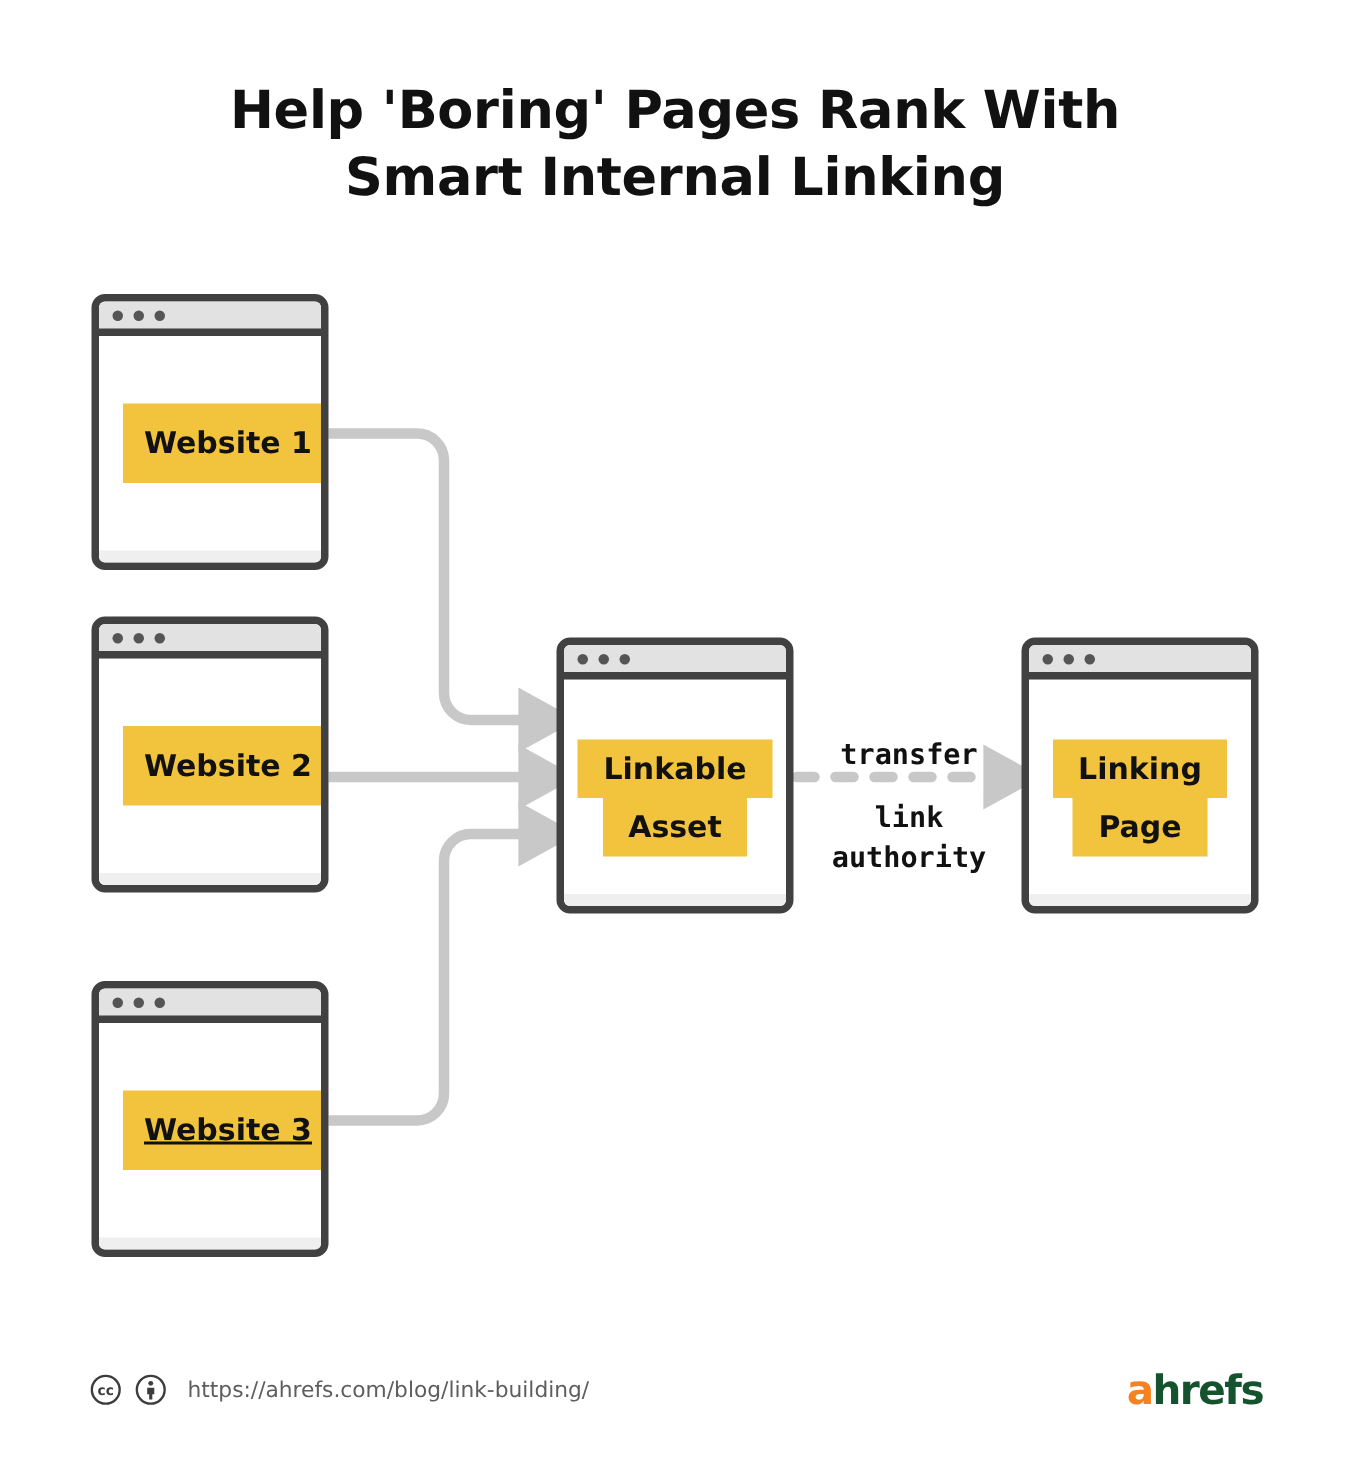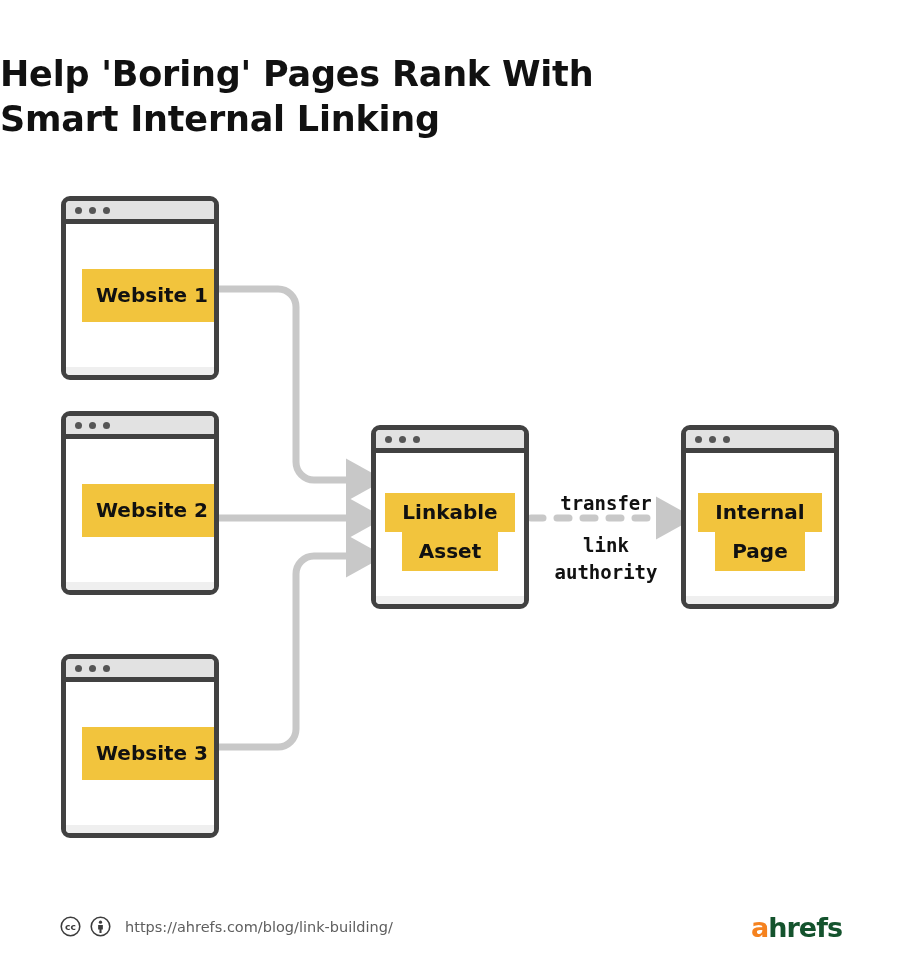--- a/index.html
+++ b/index.html
@@ -14,21 +14,21 @@
     font-family: "DejaVu Sans", sans-serif;
     overflow: hidden;
   }
 
   
   #title {
     position: absolute;
     left: 0;
     top: 52px;
     width: 900px;
-    text-align: left;
+    text-align: center;
     font-family: "DejaVu Sans", sans-serif;
     font-weight: bold;
     font-size: 35px;
     line-height: 45px;
     letter-spacing: -0.2px;
     color: #111111;
   }
   #title .tline { display: block; }
 
   
@@ -222,21 +222,21 @@
 
   <div class="window" style="left:61px; top:654px; width:158px; height:184px;">
     <div class="win-bar">
       <span class="dots">
           <i></i>
           <i></i>
           <i></i>
         </span>
     </div>
     <div class="hl-wrap single" style="top:68px;">
-      <span class="hl one-line" style="margin-left:16px;">Website 3</span>
+      <span class="hl one-line" style="margin-left:16px;text-decoration:underline;">Website 3</span>
     </div>
     <div class="win-foot"></div>
   </div>
 
   <div class="window" style="left:371px; top:425px; width:158px; height:184px;">
     <div class="win-bar">
       <span class="dots">
           <i></i>
           <i></i>
           <i></i>
@@ -251,21 +251,21 @@
 
   <div class="window" style="left:681px; top:425px; width:158px; height:184px;">
     <div class="win-bar">
       <span class="dots">
           <i></i>
           <i></i>
           <i></i>
         </span>
     </div>
     <div class="hl-wrap" style="top:63px;">
-      <span class="hl multi">Internal</span>
+      <span class="hl multi">Linking</span>
       <span class="hl multi">Page</span>
     </div>
     <div class="win-foot"></div>
   </div>
 
   <div class="edge-label" style="left:531px; top:490px; width:150px;">transfer</div>
 
   <div class="edge-label" style="left:531px; top:532px; width:150px;">link
 authority</div>
 </div>

